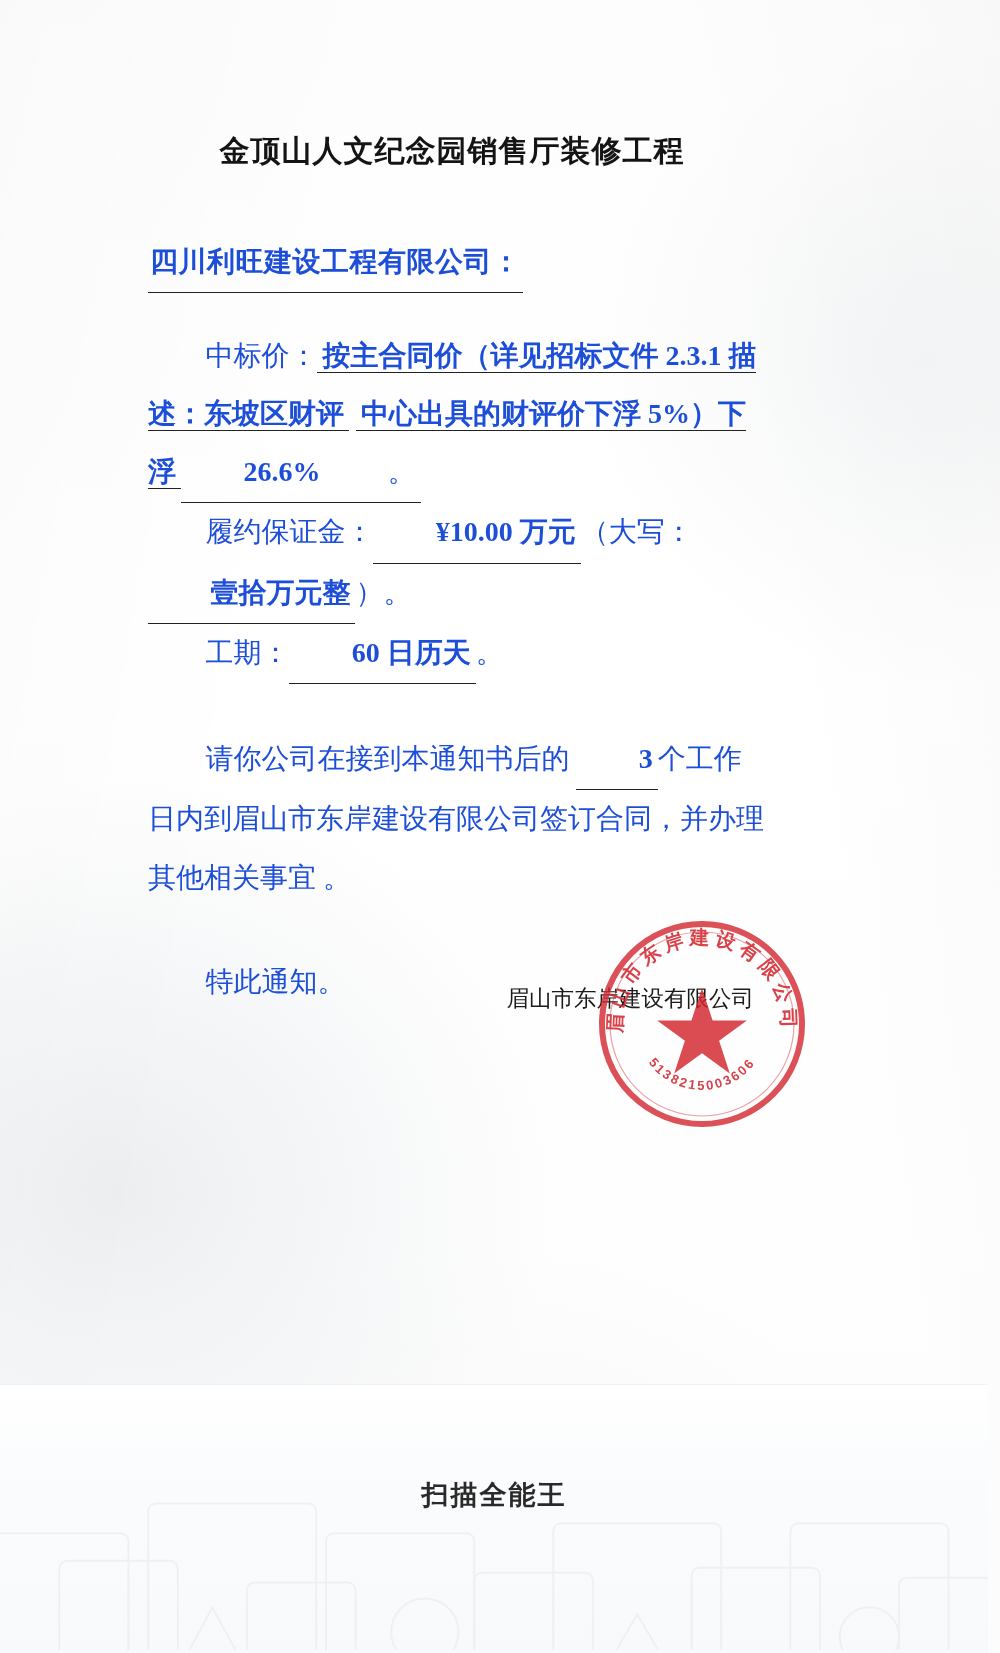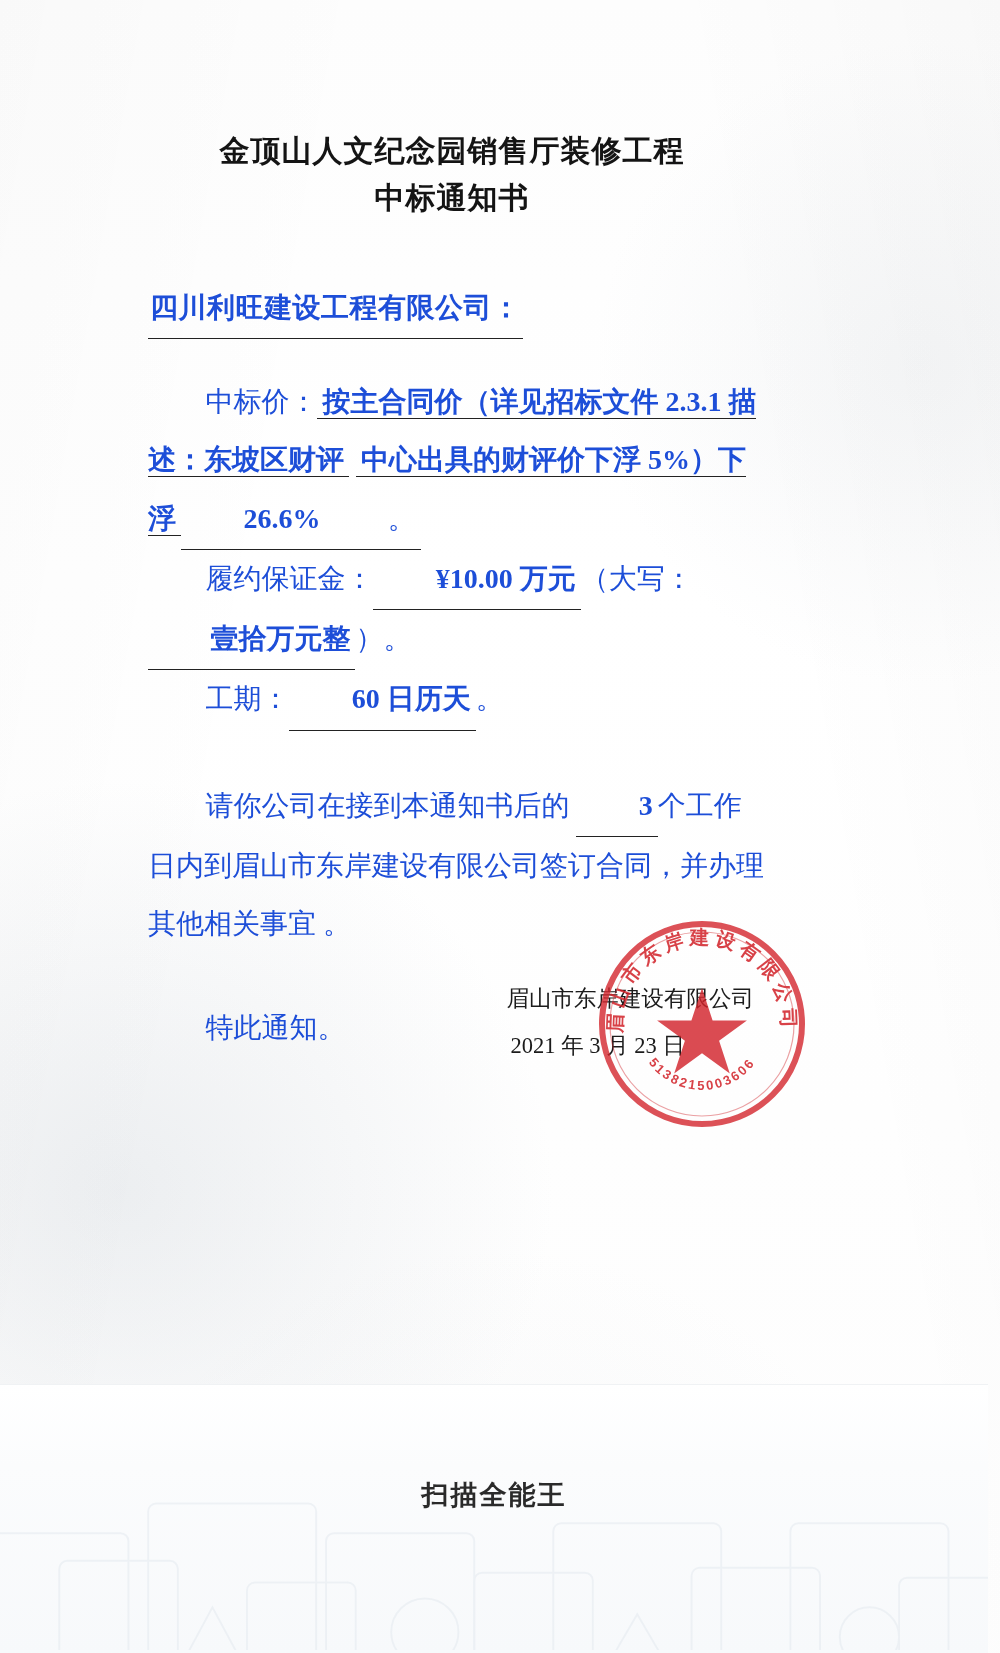--- a/index.html
+++ b/index.html
@@ -143,21 +143,20 @@
 </style>
 </head>
 <body>
 
 <div class="page"></div>
 
 <div class="doc">
 
   <div class="title-block">
     <div class="title-line">金顶山人文纪念园销售厅装修工程</div>
-    <div class="title-line">中标通知书</div>
   </div>
 
   <div class="body-block">
 
     <p class="p">
       <span class="addressee">四川利旺建设工程有限公司：</span>
     </p>
 
 
     <div class="gap-md"></div>
@@ -184,21 +183,20 @@
     </p>
 
     <div class="gap-lg"></div>
 
     <p class="p indent">特此通知。</p>
 
   </div>
 
   <div class="sign-block">
     <div>眉山市东岸建设有限公司</div>
-    <div class="sign-line-2">2021 年 3 月 23 日</div>
   </div>
 
   <svg class="stamp" viewBox="0 0 212 212" aria-hidden="true">
     <defs>
       <path id="arcTop" d="M 26,106 A 80,80 0 0 1 186,106"></path>
       <path id="arcBottom" d="M 40,106 A 66,66 0 0 0 172,106"></path>
     </defs>
     <circle cx="106" cy="106" r="100" fill="none" stroke="#d2232a" stroke-width="6" opacity="0.92"></circle>
     <circle cx="106" cy="106" r="92" fill="none" stroke="#d2232a" stroke-width="1.2" opacity="0.5"></circle>
 

